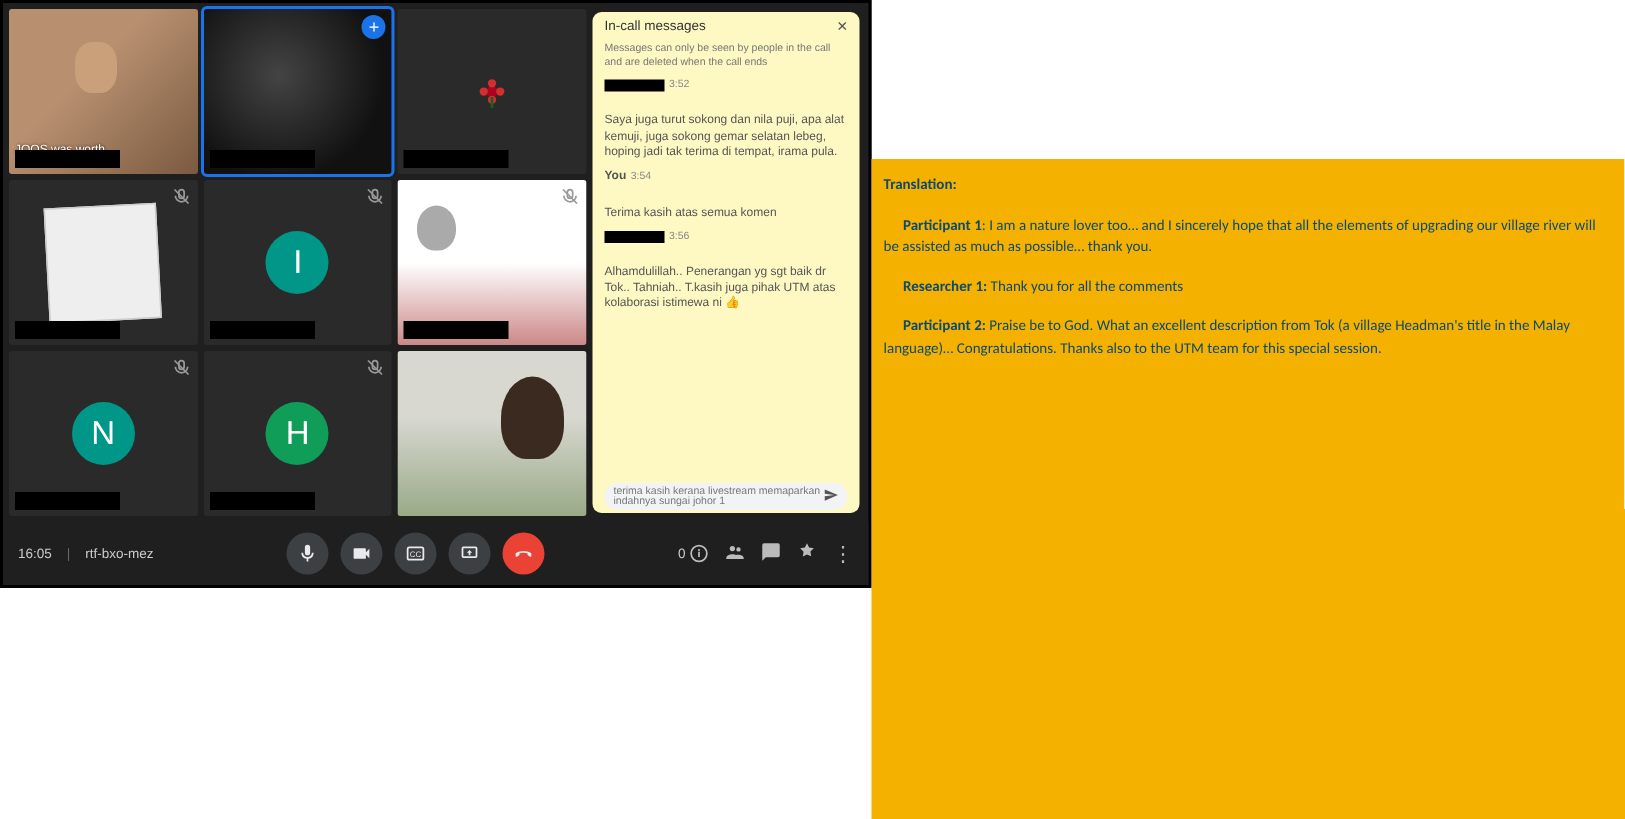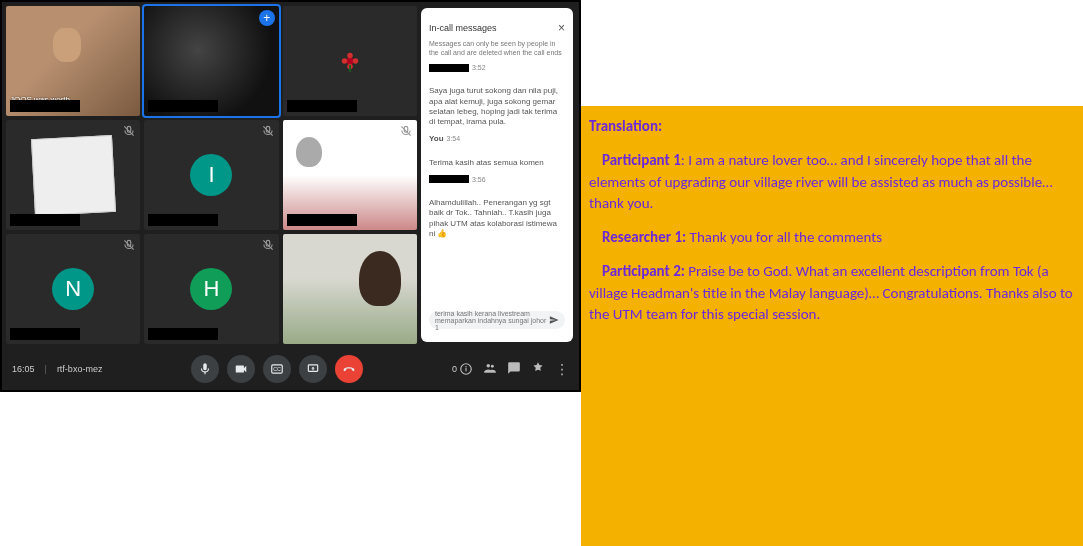--- a/index.html
+++ b/index.html
@@ -56,22 +56,22 @@
   .vid-dark { width:100%;height:100%;background:radial-gradient(circle at 40% 40%, #444 0%, #111 70%); }
   .vid-flower { width:22px;height:22px; }
   .vid-doc { width:60%;height:70%;background:#eee;transform:rotate(-3deg); border:1px solid #ccc;}
   .vid-picnic { width:100%;height:100%;background:linear-gradient(#fff 50%,#c88); position:relative;}
   .vid-picnic::after{content:"";position:absolute;left:10%;top:15%;width:26px;height:30px;background:#aaa;border-radius:50% 50% 45% 45%;}
   .vid-woman { width:100%;height:100%;background:linear-gradient(#d8d8d0 40%,#9a8);position:relative;}
   .vid-woman::after{content:"";position:absolute;right:12%;top:15%;width:42px;height:55px;background:#3a2a20;border-radius:50% 50% 40% 40%;}
 
   
   .chat {
-    width: 152px; background:#ffffff; border-radius:6px; margin:2px 2px 2px 0;
-    display:flex; flex-direction:column; padding:13px 8px; font-size:8px; color:#555;
+    width: 178px; background:#fef9c3; border-radius:6px; margin:2px 2px 2px 0;
+    display:flex; flex-direction:column; padding:2px 8px; font-size:8px; color:#555;
     overflow:hidden;
   }
   .chat-head { display:flex; justify-content:space-between; align-items:center;
     font-size:9px; color:#333; font-weight:500; margin-bottom:4px;}
   .chat-close { font-size:12px; color:#555; cursor:pointer; }
   .msg { margin-bottom:6px; line-height:1.3; }
   .msg .sender-row { display:flex;align-items:center;gap:3px;margin-bottom:14px;}
   .msg .redact { background:#000; width:40px; height:8px; display:inline-block;}
   .msg .time { color:#888; font-size:7px;}
   .chat-input-row { margin-top:auto; height:18px; display:flex; align-items:center;
@@ -94,21 +94,21 @@
   .round-btn.red{ background:#ea4335; }
   .round-btn svg{width:14px;height:14px;fill:#e8eaed;}
   .bar-right { display:flex; gap:10px; align-items:center;}
   .bar-right .ricon svg{width:14px;height:14px;fill:#bbb;}
   .menu-dots{ font-size:14px; color:#bbb;}
 
   
   .translation {
     position:absolute; left:581px; top:106px; width:502px; height:440px;
     background:#f5b100; padding:10px 8px 6px 8px;
-    font-size:15px; line-height:1.45; color:#6d28d9;
+    font-size:10px; line-height:1.45; color:#0c4a6e;
     font-family: Calibri, Arial, sans-serif;
   }
   .translation p { margin-bottom:12px; }
   .translation .hd { font-weight:700; }
   .translation .sp { font-weight:700;padding-left:13px; }
 </style>
 </head>
 <body>
 
 <div class="root">

